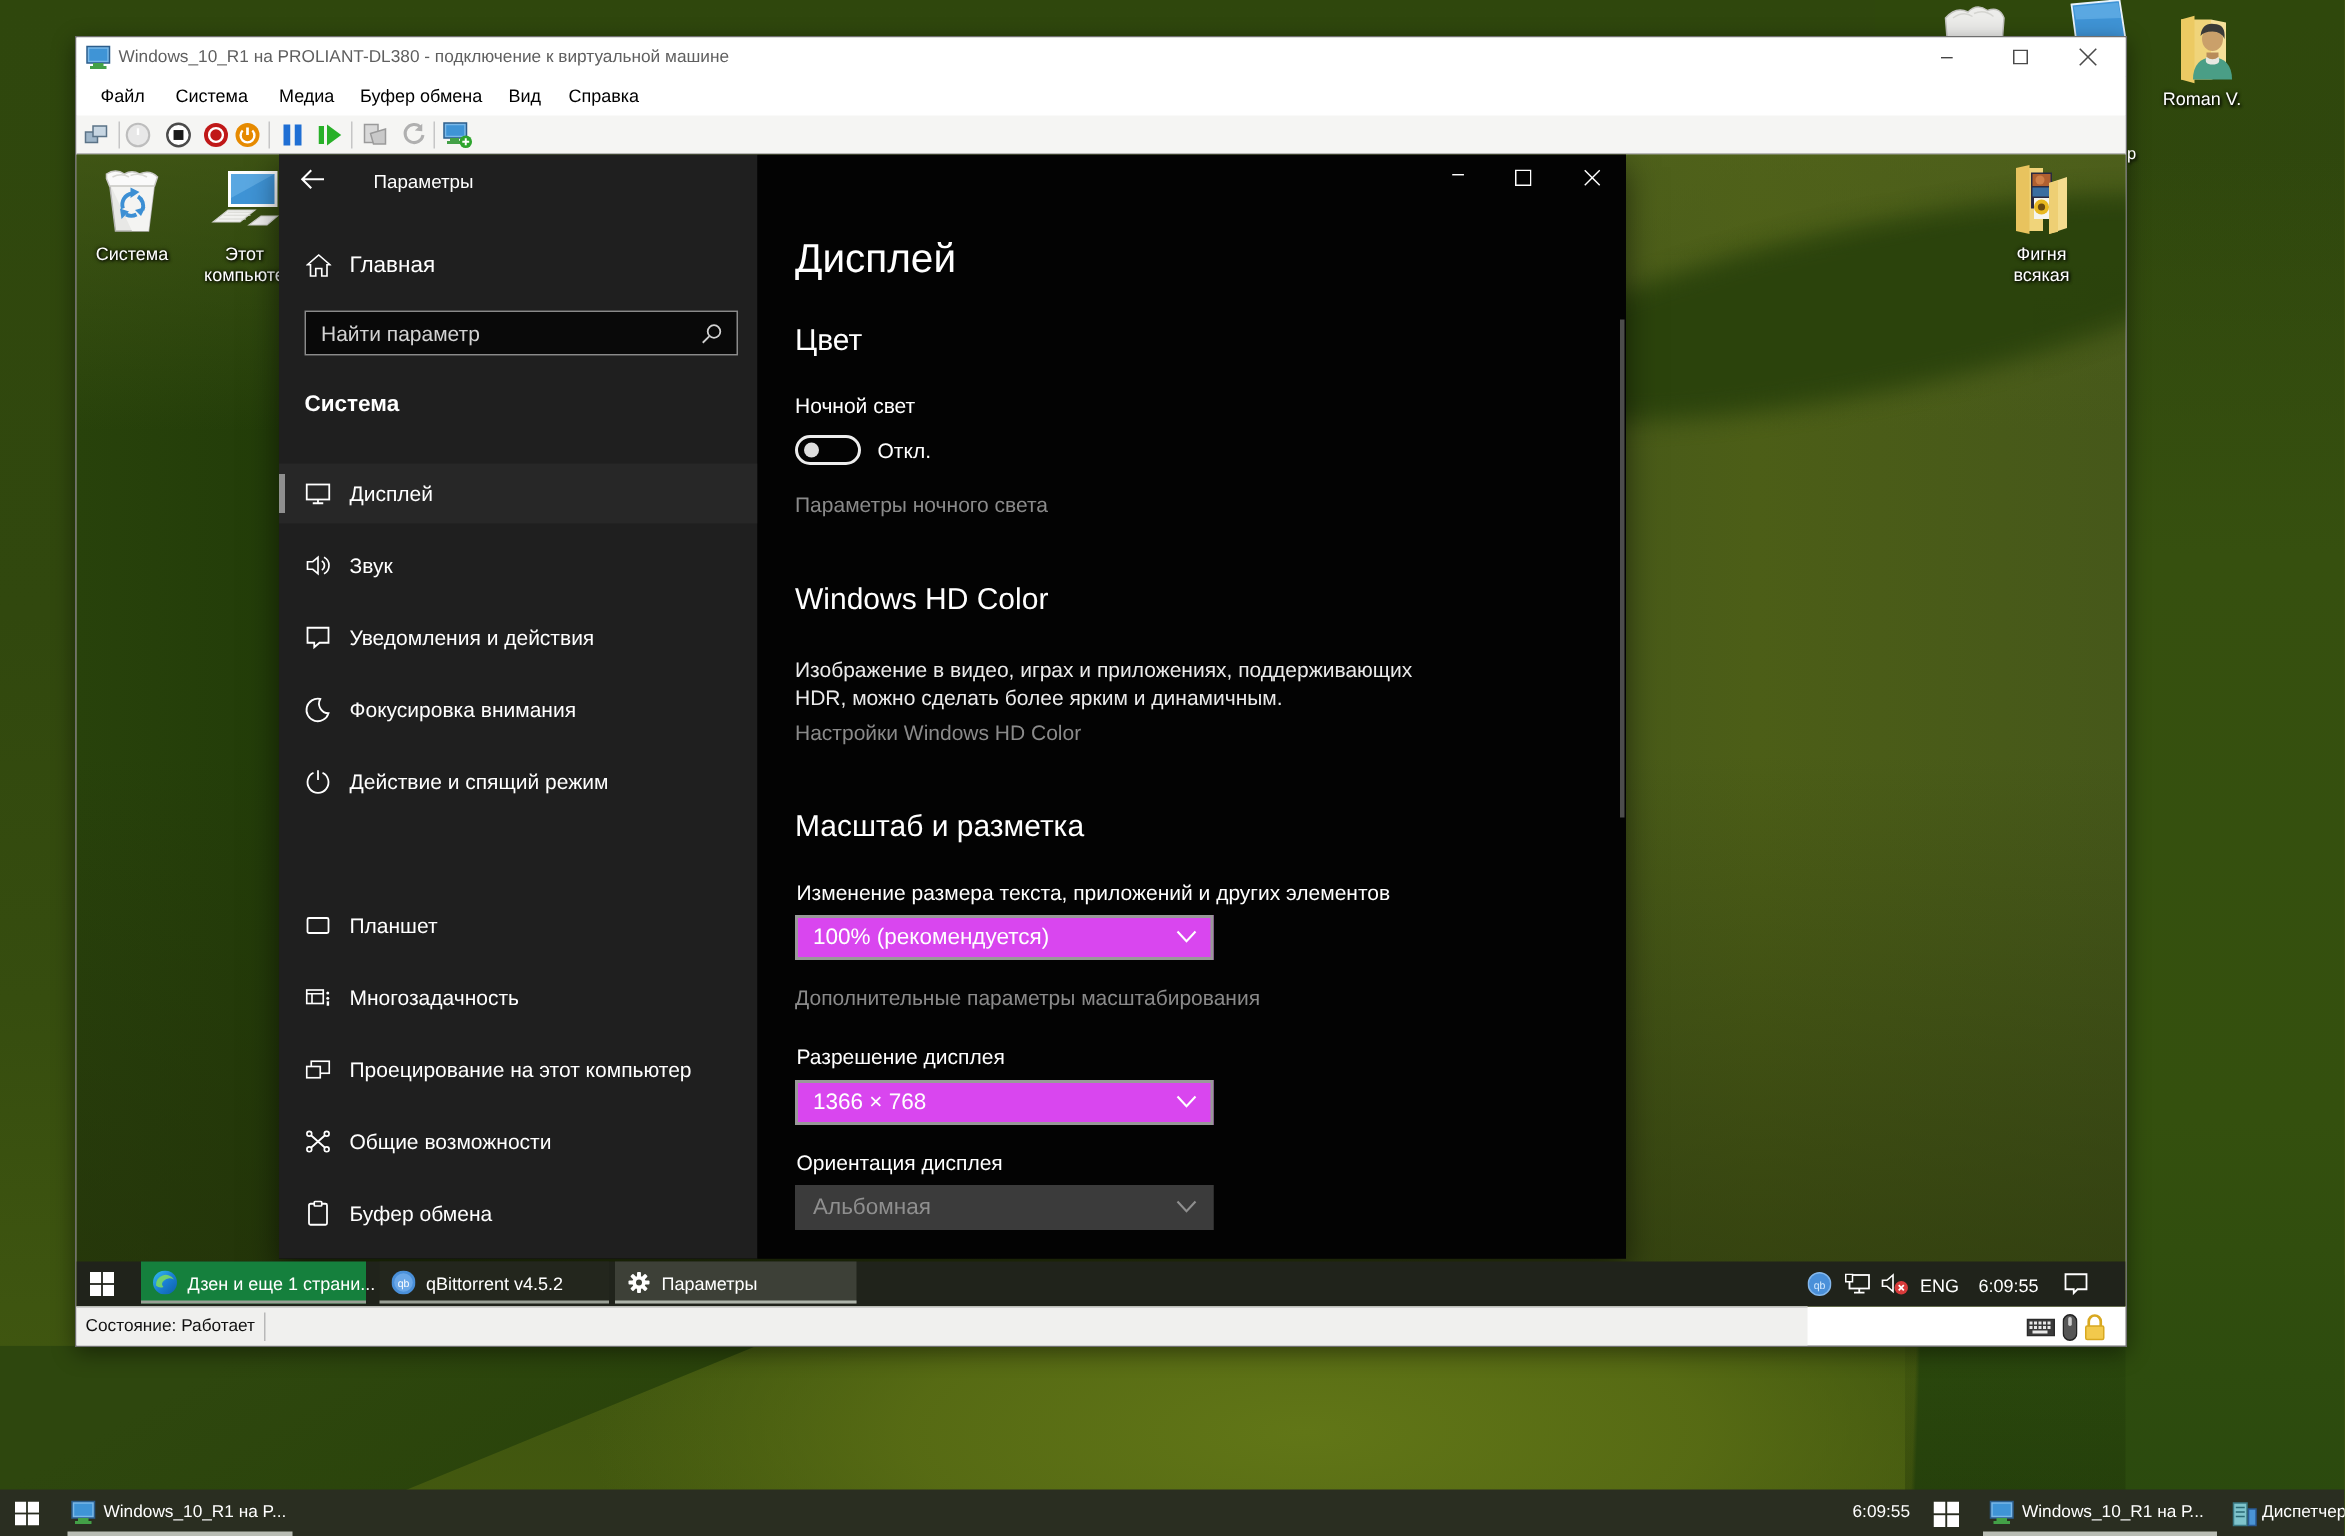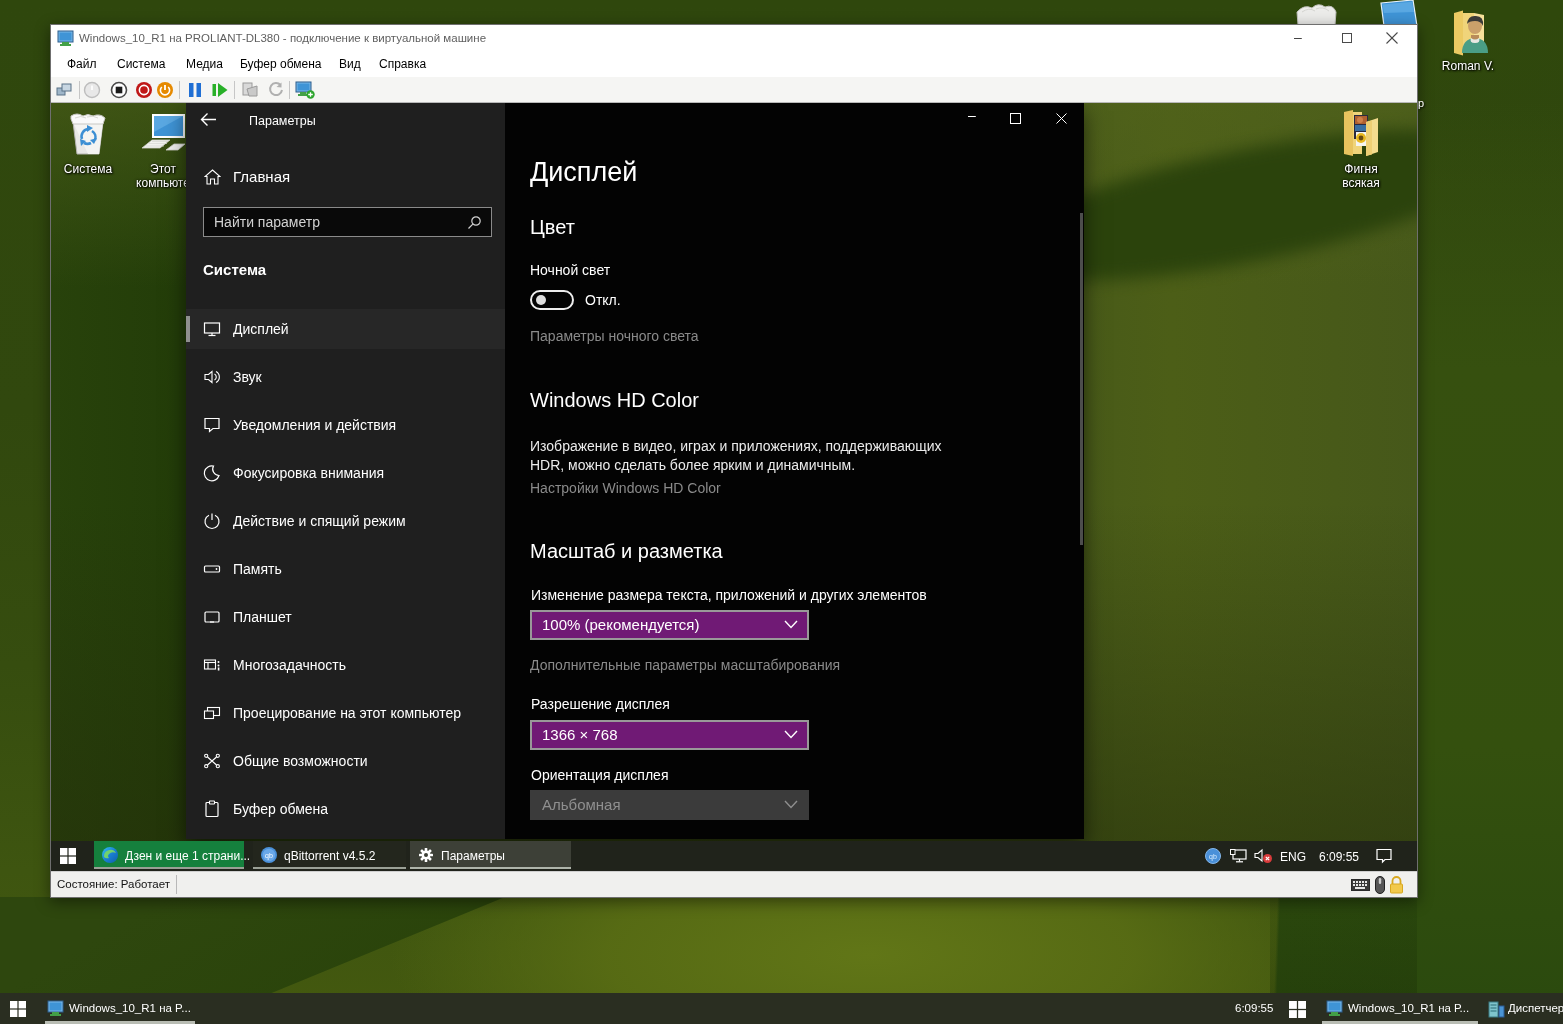--- a/index.html
+++ b/index.html
@@ -30,39 +30,39 @@
 .iclabel{color:#fff;text-shadow:1px 1px 2px #000,0 0 3px #000;font-size:12px;text-align:center;line-height:14px;}
 
 
 #vmwin{left:50px;top:24px;width:1368px;height:874px;border:1px solid #6f6f6f;background:#fff;
 box-shadow:0 4px 14px rgba(0,0,0,.45);}
 #vmtitle{left:0;top:0;width:1366px;height:26px;background:#fff;color:#5f5f5f;font-size:11.5px;}
 #vmmenu{left:0;top:26px;width:1366px;height:26px;background:#fff;color:#000;font-size:12px;}
 #vmmenu span{position:absolute;top:6px;}
 #vmtools{left:0;top:52px;width:1366px;height:26px;background:#f5f5f3;border-bottom:1px solid #b8b8b8;}
 #vmscreen{left:0;top:78px;width:1366px;height:768px;background:#45541b;overflow:hidden;}
-#vmstatus{left:0;top:846px;width:1366px;height:26px;background:#f0f0ee;border-top:1px solid #cfcfcf;font-size:11.5px;color:#111;}
+#vmstatus{left:0;top:846px;width:1154px;height:26px;background:#f0f0ee;border-top:1px solid #cfcfcf;font-size:11.5px;color:#111;}
 
 
 #vmwall{left:0;top:0;width:1366px;height:768px;
 background:linear-gradient(180deg,rgba(82,100,28,.55) 0%,rgba(82,100,28,0) 24%,rgba(0,0,0,0) 52%,rgba(36,47,10,.6) 100%),
 linear-gradient(90deg,#28420b 0px,#233d09 130px,#2c420b 320px,#3a4e10 620px,#47591a 980px,#4c5e17 1120px,#46581a 1366px);}
 .vmband{left:940px;top:46px;width:520px;height:112px;background:#2a420c;border-radius:50%/56px;transform:rotate(-11.5deg);filter:blur(8px);opacity:.95;}
 
 
 #setwin{left:135px;top:0;width:898px;height:736px;background:#030303;box-shadow:0 8px 20px rgba(0,0,0,.55);}
 #sidebar{left:0;top:0;width:319px;height:736px;background:#1f1f1f;color:#fff;}
 #smain{left:319px;top:0;width:579px;height:736px;background:#030303;color:#fff;}
 .navitem{position:absolute;left:0;width:319px;height:40px;}
 .navitem .nicon{position:absolute;left:17px;top:50%;transform:translateY(-50%);width:18px;height:18px;}
 .navitem .ntext{position:absolute;left:47px;top:50%;transform:translateY(-50%);font-size:14px;color:#fff;white-space:nowrap;}
 .gray{color:#8a8a8a;}
 .h2d{font-size:20px;color:#fff;white-space:nowrap;}
 .lbl{font-size:14px;color:#fff;white-space:nowrap;}
-.dd{position:absolute;width:279px;height:30px;border:2px solid #999;background:#701a75;color:#fff;font-size:15px;}
+.dd{position:absolute;width:279px;height:30px;border:2px solid #999;background:#d946ef;color:#fff;font-size:15px;}
 .dd .dtext{position:absolute;left:10px;top:4px;}
 .dd svg{position:absolute;right:9px;top:8px;}
 
 
 #vmtb{left:0;top:738px;width:1366px;height:30px;background:#20231b;color:#fff;font-size:12px;}
 .tbtn{position:absolute;top:0;height:28px;color:#fff;font-size:12px;}
 .tbtn .ticon{position:absolute;left:8px;top:6px;width:16px;height:16px;}
 .tbtn .ttext{position:absolute;left:31px;top:8px;white-space:nowrap;}
 
 
@@ -276,27 +276,20 @@
               <path d="M10.5 2 A7.5 7.5 0 1 0 16 11.5 A6.4 6.4 0 0 1 10.5 2 Z" fill="none" stroke="#fff" stroke-width="1.2"></path>
             </svg>
           <div class="ntext">Фокусировка внимания</div>
         </div>
         <div class="navitem" style="top:398px;">
           <svg class="nicon" viewBox="0 0 18 18">
               <path d="M6 3.2 A7 7 0 1 0 12 3.2" fill="none" stroke="#fff" stroke-width="1.2"></path>
               <line x1="9" y1="1.5" x2="9" y2="8" stroke="#fff" stroke-width="1.2"></line>
             </svg>
           <div class="ntext">Действие и спящий режим</div>
-        </div>
-        <div class="navitem" style="top:446px;">
-          <svg class="nicon" viewBox="0 0 18 18">
-              <rect x="1.5" y="6" width="15" height="6" rx="1" fill="none" stroke="#fff" stroke-width="1.2"></rect>
-              <circle cx="13.5" cy="9" r="0.9" fill="#fff"></circle>
-            </svg>
-          <div class="ntext">Память</div>
         </div>
         <div class="navitem" style="top:494px;">
           <svg class="nicon" viewBox="0 0 18 18">
               <rect x="2" y="4" width="14" height="10" rx="1" fill="none" stroke="#fff" stroke-width="1.2"></rect>
               <line x1="7" y1="14" x2="11" y2="14" stroke="#fff" stroke-width="1.2"></line>
             </svg>
           <div class="ntext">Планшет</div>
         </div>
         <div class="navitem" style="top:542px;">
           <svg class="nicon" viewBox="0 0 18 18">

